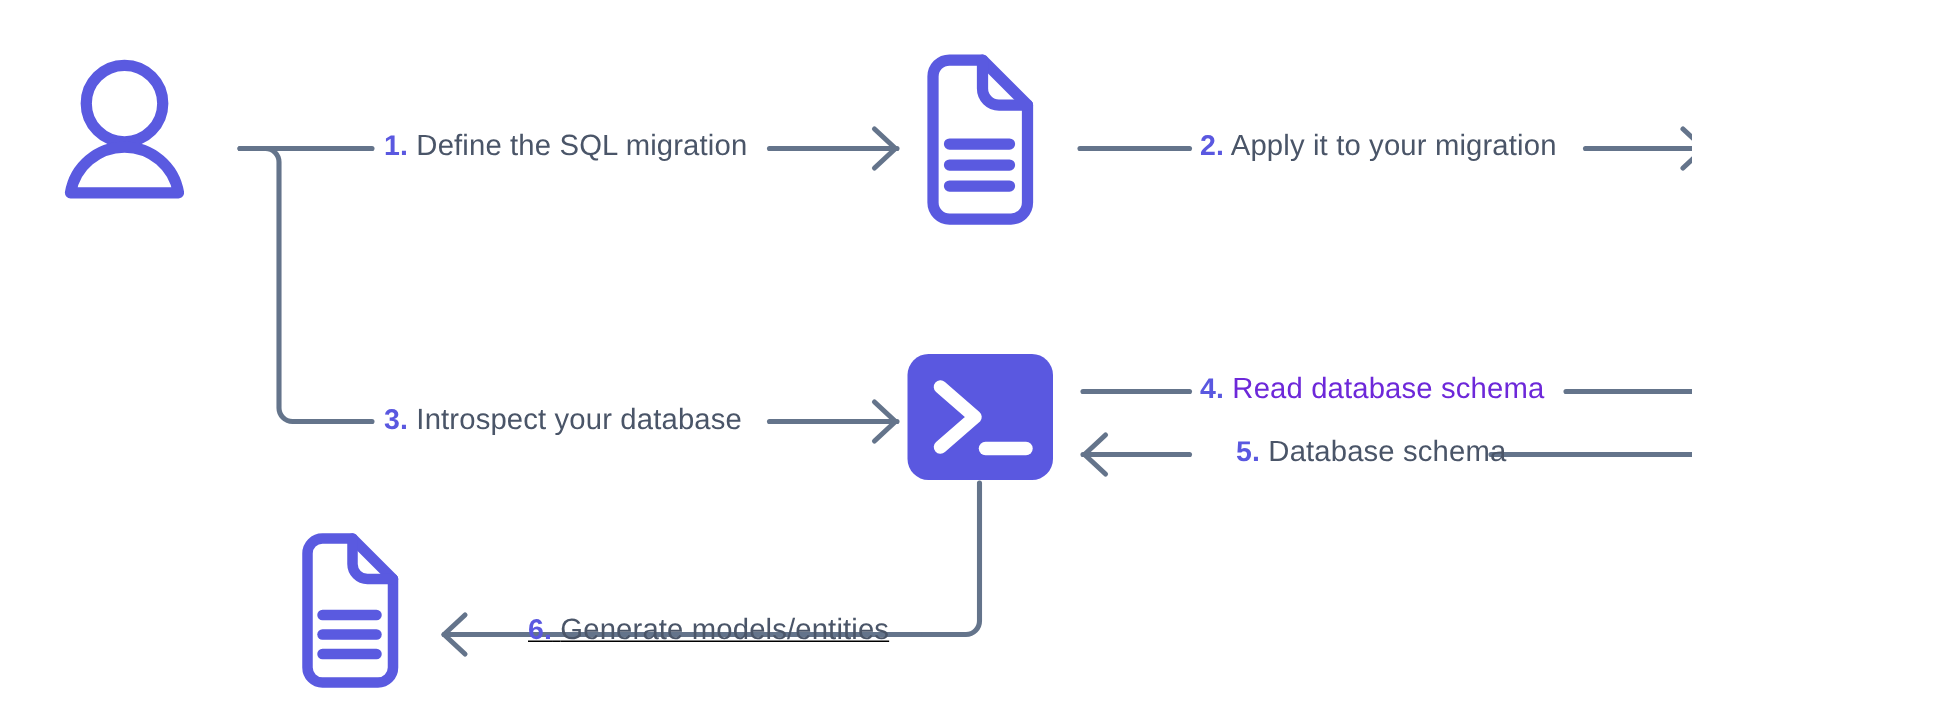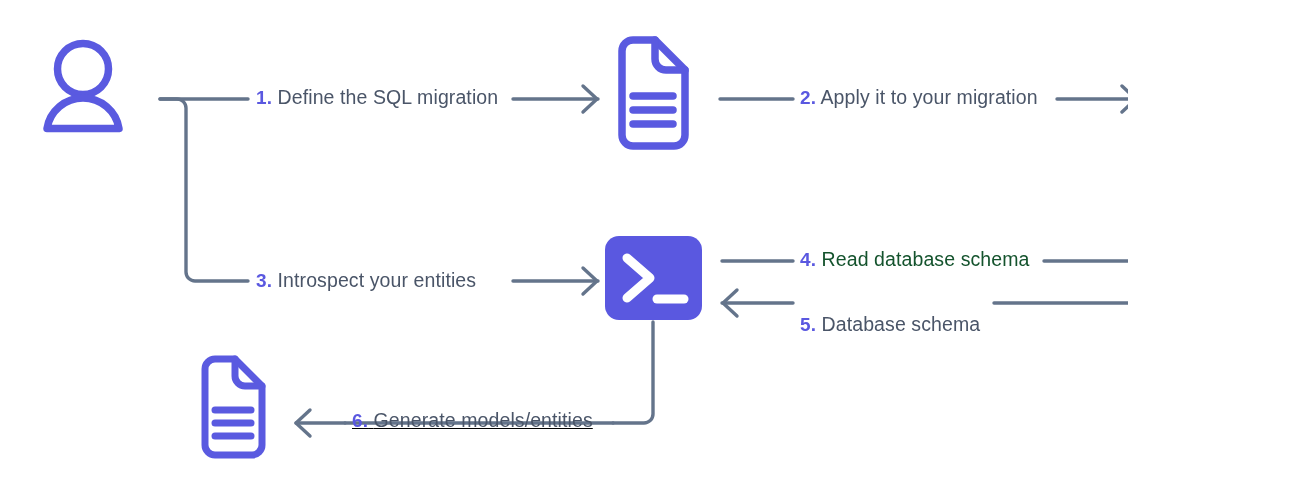--- a/index.html
+++ b/index.html
@@ -36,21 +36,21 @@
     font-weight: bold;
     font-size: 19px;
   }
   .step-text {
     font-weight: normal;
   }
   .lbl-1 { left: 256px; top: 88px; }
   .lbl-2 { left: 800px; top: 88px; }
   .lbl-3 { left: 256px; top: 271px; }
   .lbl-4 { left: 800px; top: 250px; }
-  .lbl-5 { left: 800px; top: 292px; margin-top: 23px; }
+  .lbl-5 { left: 824px; top: 292px; }
   .lbl-6 { left: 352px; top: 411px; text-decoration: underline; }
 </style>
 </head>
 <body>
 
 <div id="diagram-root">
 
   <svg id="flow-svg" viewBox="0 0 1300 484">
 
     <g fill="none" stroke="#5a5ae0" stroke-width="7.5" stroke-linecap="round" stroke-linejoin="round">
@@ -124,26 +124,26 @@
     <span class="step-text" style="color:#4a5568">Define the SQL migration</span>
   </div>
 
   <div class="step-label lbl-2">
     <span class="step-num" style="color:#5a58e0">2.</span>
     <span class="step-text" style="color:#4a5568">Apply it to your migration</span>
   </div>
 
   <div class="step-label lbl-3">
     <span class="step-num" style="color:#5a58e0">3.</span>
-    <span class="step-text" style="color:#4a5568">Introspect your entities</span>
+    <span class="step-text" style="color:#4a5568">Introspect your database</span>
   </div>
 
   <div class="step-label lbl-4">
     <span class="step-num" style="color:#5a58e0">4.</span>
-    <span class="step-text" style="color:#14532d">Read database schema</span>
+    <span class="step-text" style="color:#6d28d9">Read database schema</span>
   </div>
 
   <div class="step-label lbl-5">
     <span class="step-num" style="color:#5a58e0">5.</span>
     <span class="step-text" style="color:#4a5568">Database schema</span>
   </div>
 
   <div class="step-label lbl-6">
     <span class="step-num" style="color:#5a58e0">6.</span>
     <span class="step-text" style="color:#4a5568">Generate models/entities</span>

